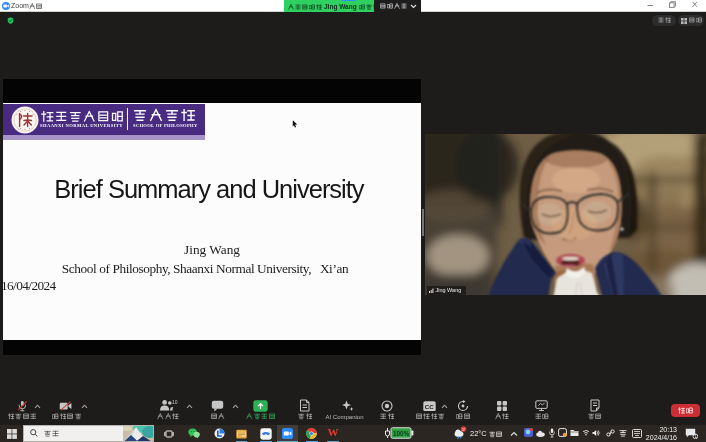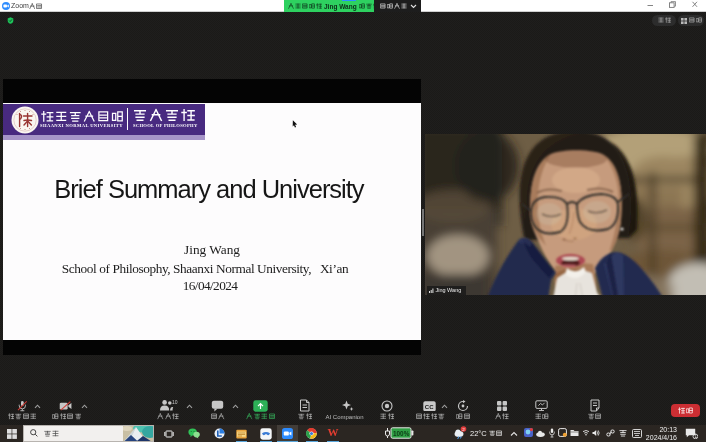--- a/index.html
+++ b/index.html
@@ -1,17 +1,17 @@
 <!DOCTYPE html>
 <html><head><meta charset="utf-8"><style>
 *{margin:0;padding:0;box-sizing:border-box}
 html,body{width:706px;height:442px;overflow:hidden;background:repeating-conic-gradient(#1f1e1d 0% 25%, #1b1a18 0% 50%) 0 0/2px 2px,#1d1c1b;font-family:"Liberation Sans",sans-serif;position:relative}
 .a{position:absolute}
 .cg{display:inline-block;vertical-align:top}
-.row{display:flex;align-items:center}
+.row{display:flex;align-items:flex-end}
 </style></head><body>
 <svg width="0" height="0" style="position:absolute">
     <defs>
 <g id="g1" fill="none" stroke-linecap="square">
         <path d="M1.5,1.5H8.5V8.5H1.5Z M2.6,4H7.4 M2.6,6.2H7.4"></path>
       </g>
 <g id="g2" fill="none" stroke-linecap="square">
         <path d="M2.2,1.2V8.8 M0.7,3.2H3.7 M5,2H9.4 M7.2,2V8.6 M5,5.4H9.4 M5,8.6H9.2"></path>
       </g>
 <g id="g3" fill="none" stroke-linecap="square">
@@ -199,21 +199,21 @@
       <svg class="cg" width="14" height="14" viewBox="0 0 10 10" style="stroke:currentColor;stroke-width:1.0">
         <use href="#g2"></use>
       </svg>
     </span>
   </div>
 <div class="a" style="left:40px;top:123.8px;font-size:4.6px;line-height:4.6px;font-family:'Liberation Serif',serif;font-weight:bold;color:#fff;letter-spacing:0.4px"><span style="white-space:nowrap">SHAANXI NORMAL UNIVERSITY</span></div>
 <div class="a" style="left:133px;top:123.8px;font-size:4.6px;line-height:4.6px;font-family:'Liberation Serif',serif;font-weight:bold;color:#fff;letter-spacing:0.3px"><span style="white-space:nowrap">SCHOOL OF PHILOSOPHY</span></div>
 <div class="a" style="left:0px;top:176.5px;width:418px;text-align:center;font-size:25.5px;line-height:25.5px;letter-spacing:-1px;color:#161616">Brief Summary and University</div>
 <div class="a" style="left:3px;top:242.5px;width:418px;text-align:center;font-family:'Liberation Serif',serif;font-size:13.3px;line-height:13.3px;color:#1c1c1c">Jing Wang</div>
 <div class="a" style="left:-4px;top:262.2px;width:418px;text-align:center;font-family:'Liberation Serif',serif;font-size:13.3px;line-height:13.3px;letter-spacing:-0.41px;color:#1c1c1c">School of Philosophy, Shaanxi Normal University,&nbsp;&nbsp; Xi’an</div>
-<div class="a" style="left:1px;top:279.2px;width:418px;text-align:center;font-family:'Liberation Serif',serif;font-size:13.3px;line-height:13.3px;letter-spacing:-0.6px;color:#1c1c1c">16/04/2024</div>
+<div class="a" style="left:1px;top:279.2px;width:418px;font-family:'Liberation Serif',serif;font-size:13.3px;line-height:13.3px;letter-spacing:-0.6px;color:#1c1c1c">16/04/2024</div>
 <svg class="a" style="left:291.5px;top:120px" width="6" height="8" viewBox="0 0 7 9">
     <path d="M1,0 L6,5 L3.6,5.4 L4.8,8 L3.4,8.6 L2.3,6 L0.8,7.4Z" fill="#111"></path>
   </svg>
 <div class="a" style="left:421.5px;top:209px;width:2.5px;height:27px;background:#757575"></div>
 <svg class="a" style="left:425px;top:134px" width="281" height="161" viewBox="0 0 281 161">
 <defs>
 <filter id="b6" x="-20%" y="-20%" width="140%" height="140%">
         <feGaussianBlur stdDeviation="5"></feGaussianBlur>
       </filter>
 <filter id="b2" x="-40%" y="-40%" width="180%" height="180%">

